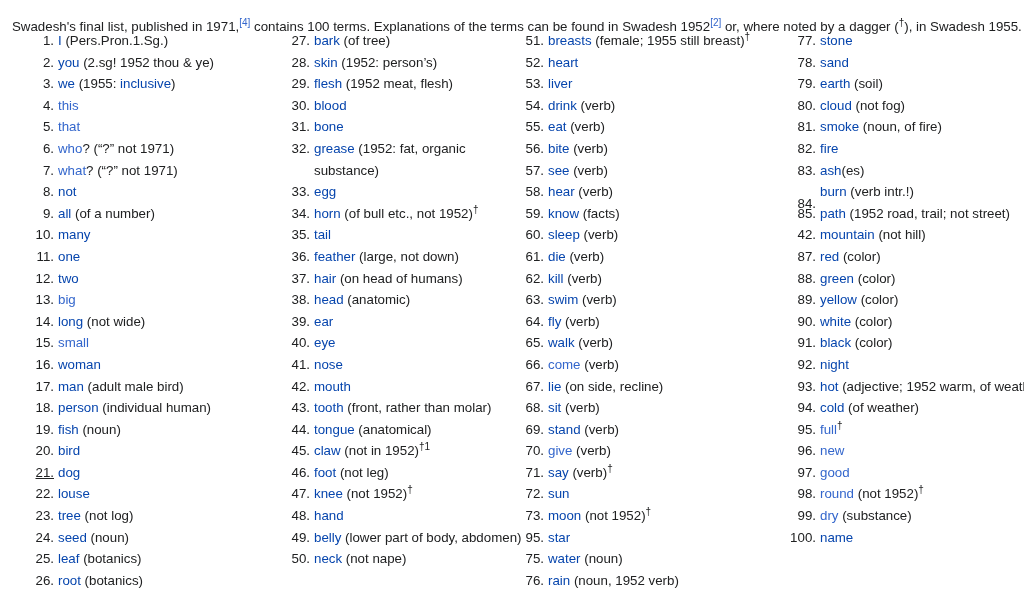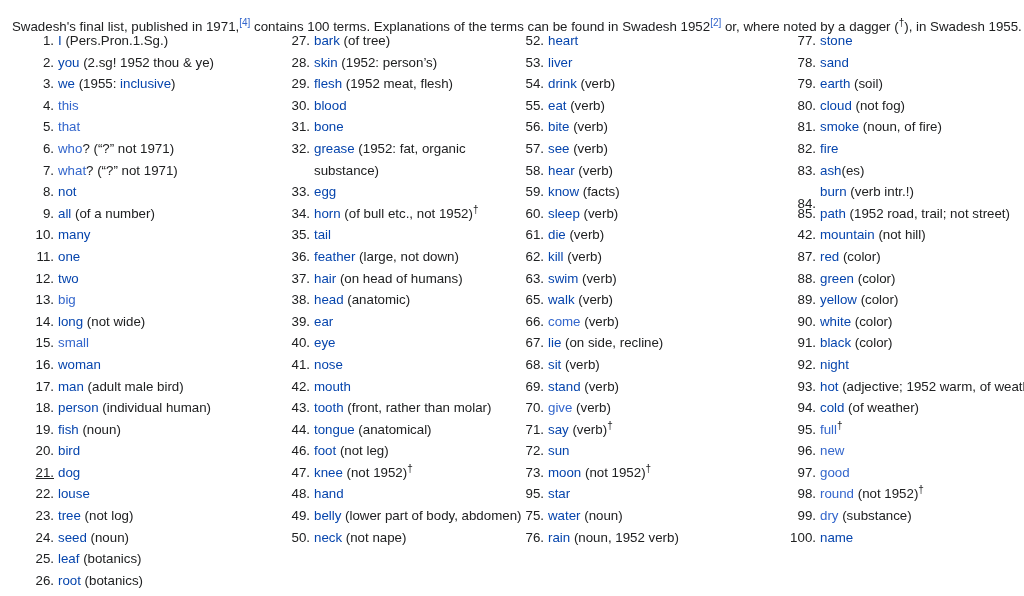--- a/index.html
+++ b/index.html
@@ -61,39 +61,42 @@
       <li><span class="num" style="left: -34px; text-align: right;">35.</span><a class="term">tail</a></li>
       <li><span class="num" style="left: -34px;">36.</span><a class="term">feather</a><span> (large, not down)</span></li>
       <li><span class="num" style="left: -34px;">37.</span><a class="term">hair</a><span> (on head of humans)</span></li>
       <li><span class="num" style="left: -34px;">38.</span><a class="term">head</a><span> (anatomic)</span></li>
       <li><span class="num" style="left: -34px;">39.</span><a class="term">ear</a></li>
       <li><span class="num" style="left: -34px;">40.</span><a class="term">eye</a></li>
       <li><span class="num" style="left: -34px;">41.</span><a class="term">nose</a></li>
       <li><span class="num" style="left: -34px;">42.</span><a class="term">mouth</a></li>
       <li><span class="num" style="left: -34px;">43.</span><a class="term">tooth</a><span> (front, rather than molar)</span></li>
       <li><span class="num" style="left: -34px;">44.</span><a class="term">tongue</a><span> (anatomical)</span></li>
+      <li><span class="num" style="left: -34px;">45.</span><a class="term">claw</a><span> (not in 1952)</span><sup class="dag">†1</sup></li>
       <li><span class="num" style="left: -34px;">46.</span><a class="term">foot</a><span> (not leg)</span></li>
       <li><span class="num" style="left: -34px;">47.</span><a class="term">knee</a><span> (not 1952)</span><sup class="dag">†</sup></li>
       <li><span class="num" style="left: -34px;">48.</span><a class="term">hand</a></li>
       <li><span class="num" style="left: -34px;">49.</span><a class="term">belly</a><span> (lower part of body, abdomen)</span></li>
       <li><span class="num" style="left: -34px;">50.</span><a class="term">neck</a><span> (not nape)</span></li>
     </ol>
     <ol class="col" style="left: 548px; width: 260px;">
+      <li><span class="num" style="left: -34px;">51.</span><a class="term">breasts</a><span> (female; 1955 still breast)</span><sup class="dag">†</sup></li>
       <li><span class="num" style="left: -34px;">52.</span><a class="term">heart</a></li>
       <li><span class="num" style="left: -34px;">53.</span><a class="term">liver</a></li>
       <li><span class="num" style="left: -34px;">54.</span><a class="term">drink</a><span> (verb)</span></li>
       <li><span class="num" style="left: -34px;">55.</span><a class="term">eat</a><span> (verb)</span></li>
       <li><span class="num" style="left: -34px;">56.</span><a class="term">bite</a><span> (verb)</span></li>
       <li><span class="num" style="left: -34px;">57.</span><a class="term">see</a><span> (verb)</span></li>
       <li><span class="num" style="left: -34px;">58.</span><a class="term">hear</a><span> (verb)</span></li>
       <li><span class="num" style="left: -34px;">59.</span><a class="term">know</a><span> (facts)</span></li>
       <li><span class="num" style="left: -34px;">60.</span><a class="term">sleep</a><span> (verb)</span></li>
       <li><span class="num" style="left: -34px;">61.</span><a class="term">die</a><span> (verb)</span></li>
       <li><span class="num" style="left: -34px;">62.</span><a class="term">kill</a><span> (verb)</span></li>
       <li><span class="num" style="left: -34px;">63.</span><a class="term">swim</a><span> (verb)</span></li>
+      <li><span class="num" style="left: -34px;">64.</span><a class="term">fly</a><span> (verb)</span></li>
       <li><span class="num" style="left: -34px;">65.</span><a class="term">walk</a><span> (verb)</span></li>
       <li><span class="num" style="left: -34px;">66.</span><a class="term light">come</a><span> (verb)</span></li>
       <li><span class="num" style="left: -34px;">67.</span><a class="term">lie</a><span> (on side, recline)</span></li>
       <li><span class="num" style="left: -34px;">68.</span><a class="term">sit</a><span> (verb)</span></li>
       <li><span class="num" style="left: -34px;">69.</span><a class="term">stand</a><span> (verb)</span></li>
       <li><span class="num" style="left: -34px;">70.</span><a class="term light">give</a><span> (verb)</span></li>
       <li><span class="num" style="left: -34px;">71.</span><a class="term">say</a><span> (verb)</span><sup class="dag">†</sup></li>
       <li><span class="num" style="left: -34px;">72.</span><a class="term">sun</a></li>
       <li><span class="num" style="left: -34px;">73.</span><a class="term">moon</a><span> (not 1952)</span><sup class="dag">†</sup></li>
       <li><span class="num" style="left: -34px;">95.</span><a class="term">star</a></li>

